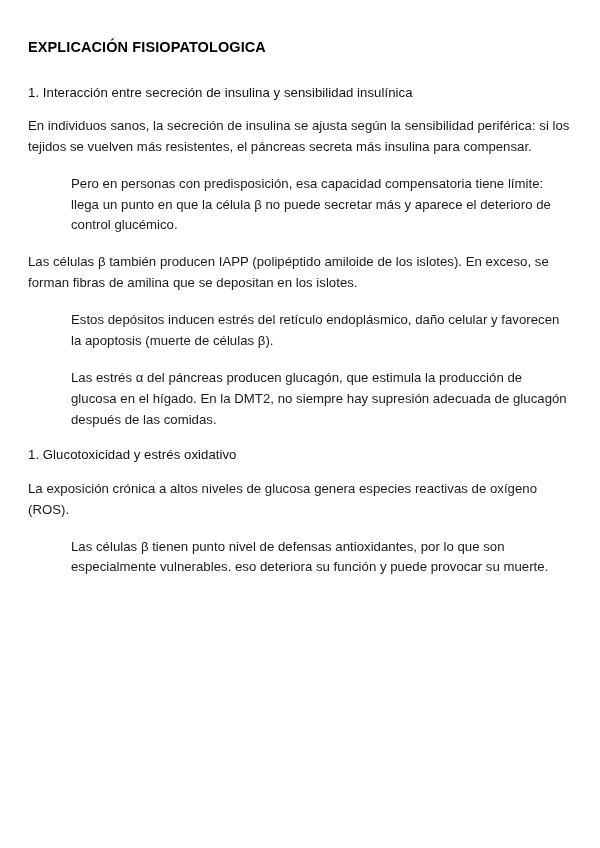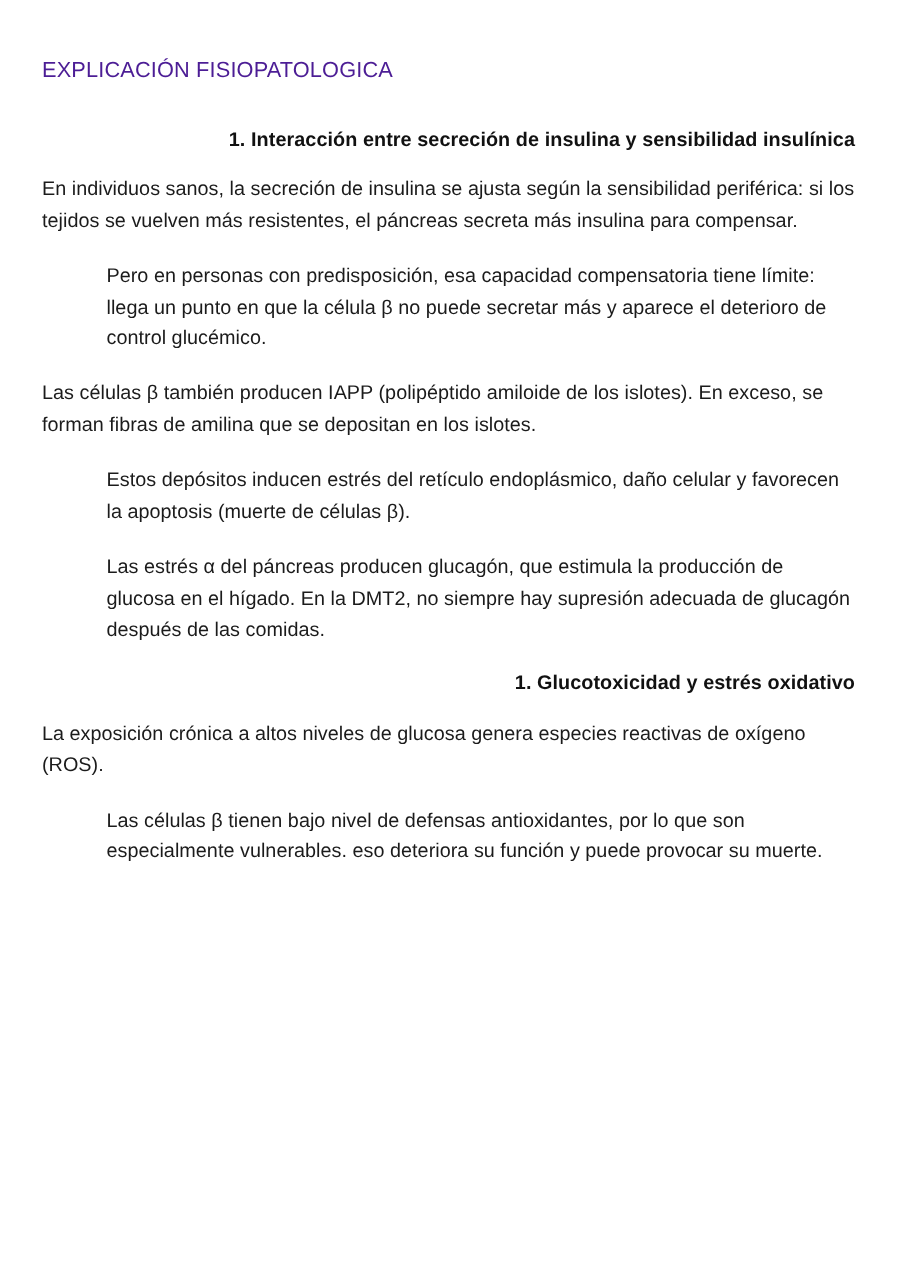--- a/index.html
+++ b/index.html
@@ -18,35 +18,34 @@
     width: 600px;
     height: 848px;
     box-sizing: border-box;
     padding: 38px 30px 0 28px;
     background: #ffffff;
   }
   .doc-title {
     font-size: 14.5px;
     line-height: 1.35;
     letter-spacing: 0.1px;
-    color: #4c1d95;
+    color: #000000;
     margin: 0 0 26px 0;
-    font-weight: 400;
+    font-weight: 700;
   }
   .section {
     margin: 0 0 0 0;
   }
   .section-heading {
     font-size: 13.2px;
-    font-weight: 700;
+    font-weight: 400;
     line-height: 1.4;
     color: #111111;
     margin: 0 0 14px 0;
     letter-spacing: 0.05px;
-    text-align: right;
   }
   .para {
     font-size: 13.2px;
     line-height: 1.58;
     color: #1b1b1b;
     margin: 0 0 16px 0;
     letter-spacing: 0.02px;
   }
   .para:last-child {
     margin-bottom: 0;
@@ -74,16 +73,16 @@
     <p class="para">Estos depósitos inducen estrés del retículo endoplásmico, daño celular y favorecen la apoptosis (muerte de células β).</p>
   </div>
 
   <div class="section">
     <p class="para">Las estrés α del páncreas producen glucagón, que estimula la producción de glucosa en el hígado. En la DMT2, no siempre hay supresión adecuada de glucagón después de las comidas.</p>
   </div>
 
   <div class="section">
     <div class="section-heading">1. Glucotoxicidad y estrés oxidativo</div>
     <p class="para">La exposición crónica a altos niveles de glucosa genera especies reactivas de oxígeno (ROS).</p>
-    <p class="para">Las células β tienen bajo nivel de defensas antioxidantes, por lo que son especialmente vulnerables. eso deteriora su función y puede provocar su muerte.</p>
+    <p class="para">Las células β tienen punto nivel de defensas antioxidantes, por lo que son especialmente vulnerables. eso deteriora su función y puede provocar su muerte.</p>
   </div>
 
 </div>
 
 </body></html>

